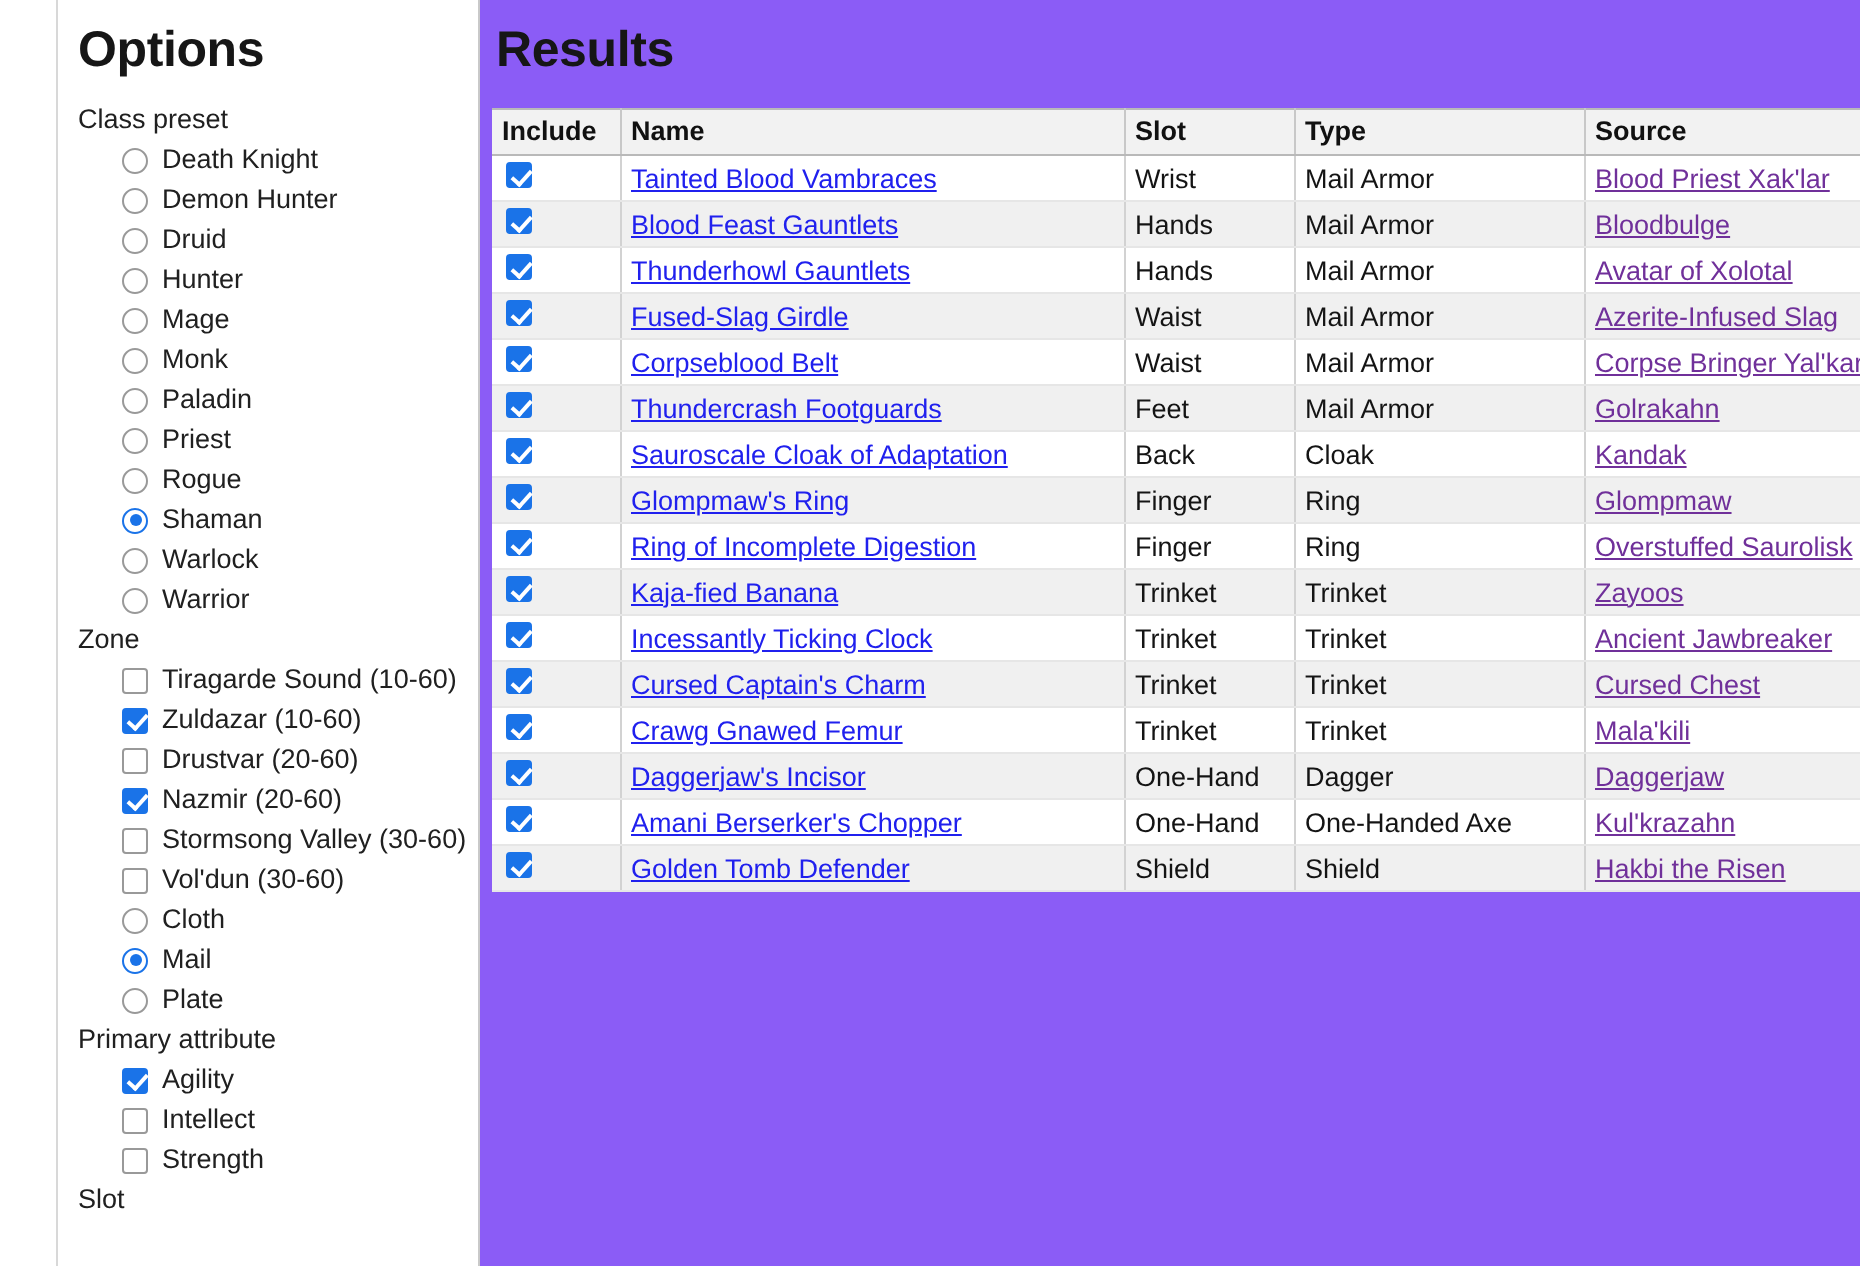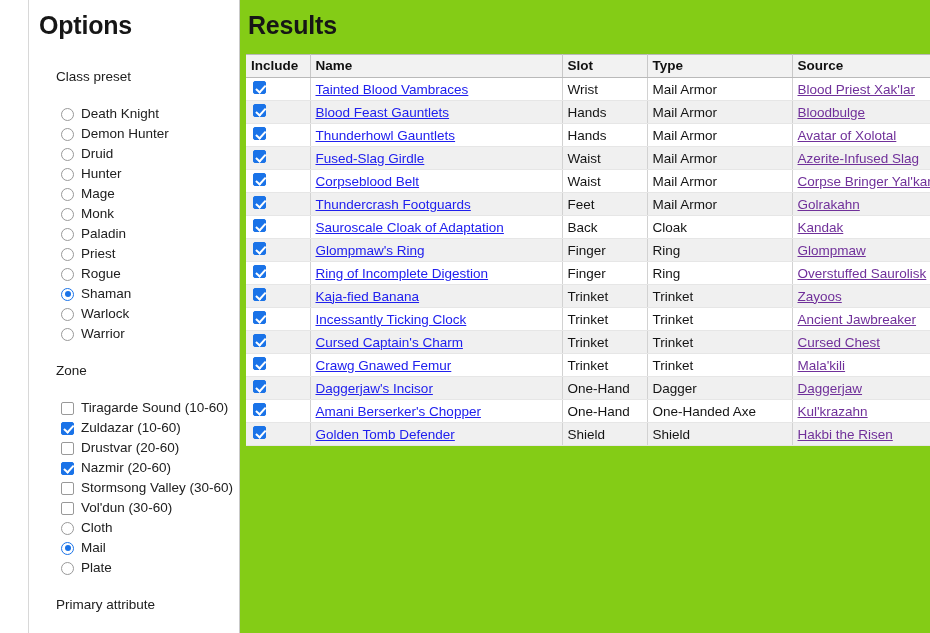--- a/index.html
+++ b/index.html
@@ -42,21 +42,21 @@
     line-height: 34px;
     margin: 0;
   }
   .opt-scroll {
     padding: 8px 0 0 10px;
   }
   .group-label {
     font-size: 13.5px;
     color: #202020;
     line-height: 20px;
-    margin: 17px;
+    margin: 0;
     padding: 0;
     white-space: nowrap;
   }
   .opt-row {
     display: flex;
     align-items: center;
     line-height: 20px;
     height: 20px;
     padding-left: 22px;
     white-space: nowrap;
@@ -112,21 +112,21 @@
     border-width: 0 2px 2px 0;
     transform: rotate(42deg);
   }
 
   
   .results-panel {
     flex: 1 1 auto;
     height: 633px;
     padding: 8px 0 0 6px;
     overflow: hidden;
-    background: #84cc16;
+    background: #8b5cf6;
   }
   .results-title {
     font-size: 25px;
     font-weight: 700;
     letter-spacing: -0.2px;
     color: #161616;
     line-height: 34px;
     margin: 0 0 12px 0;
     padding-left: 2px;
   }

